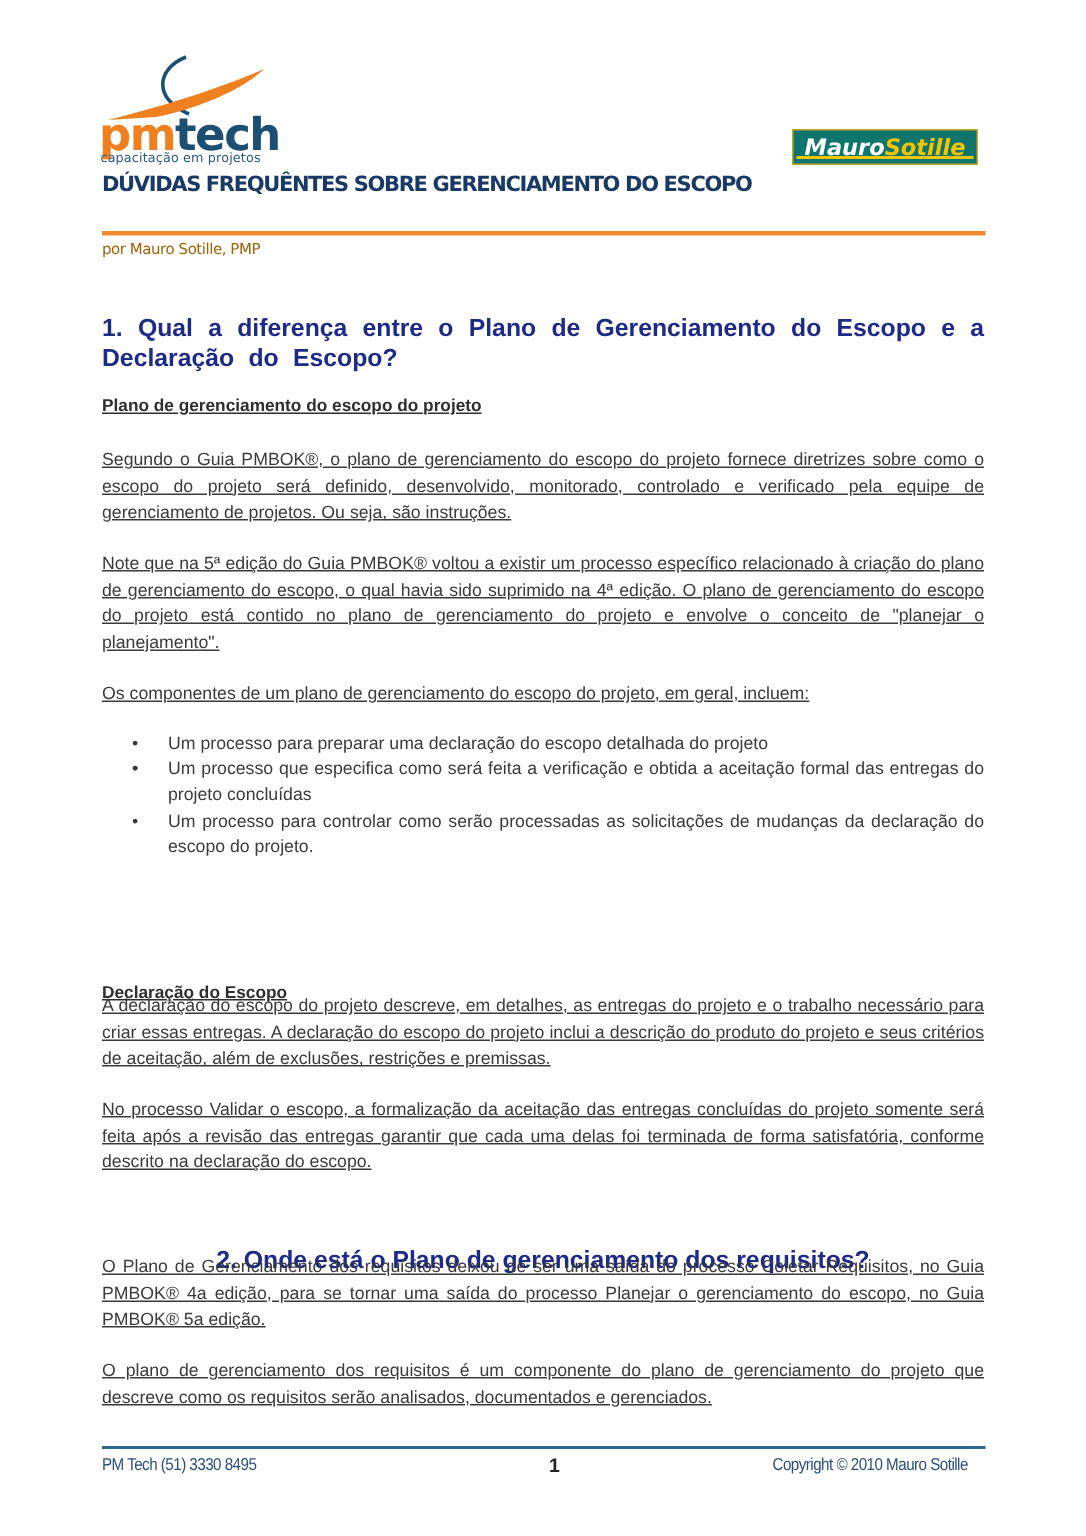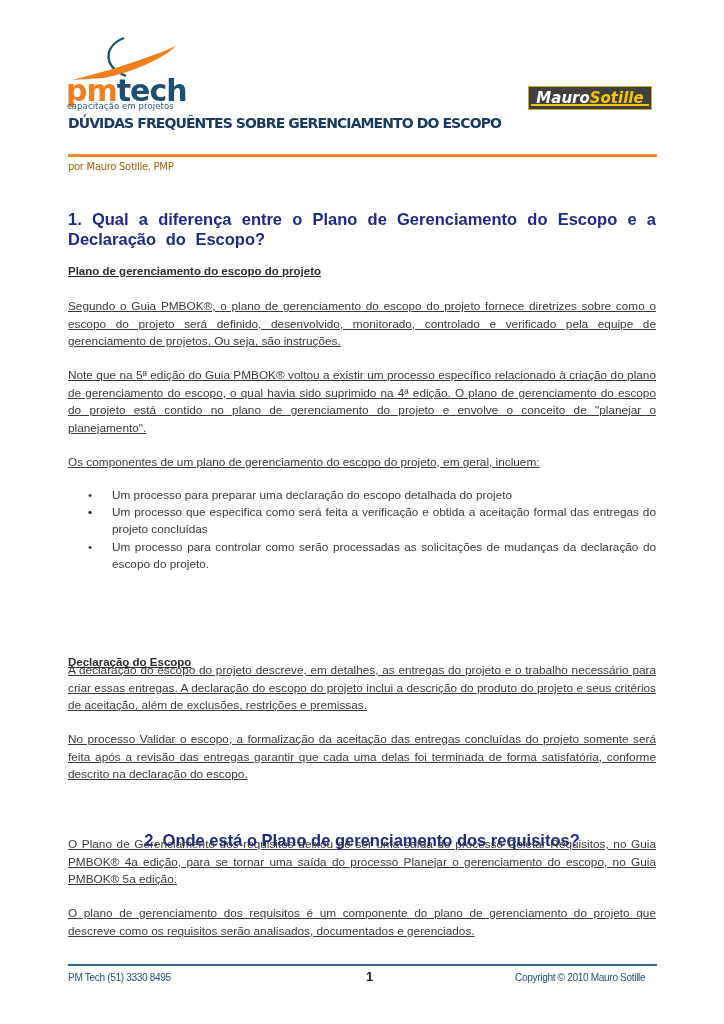--- a/index.html
+++ b/index.html
@@ -8,21 +8,21 @@
 
     
     #logo-pmtech { left: 64px; top: 36px; width: 130px; height: 78px; }
     #logo-pmtech svg { position: absolute; left: 0; top: 0; }
     .pm-word { position: absolute; left: 2px; top: 40px; font-family: "DejaVu Sans", sans-serif; font-weight: bold; font-size: 30px; letter-spacing: -1px; line-height: 30px; }
     .pm-word .pm { color: #f07f1f; }
     .pm-word .tech { color: #1d4f73; }
     .pm-tag { position: absolute; left: 3px; top: 65px; font-family: "DejaVu Sans", sans-serif; font-size: 8.5px; color: #2a5a86; white-space: nowrap; letter-spacing: 0.1px; }
 
     
-    #logo-mauro { left: 528px; top: 86px; width: 124px; height: 24px; background: #404040; border: 1px solid #c6a72b; box-sizing: border-box; display: flex; align-items: center; justify-content: center; }
+    #logo-mauro { left: 528px; top: 86px; width: 124px; height: 24px; background: #0f766e; border: 1px solid #c6a72b; box-sizing: border-box; display: flex; align-items: center; justify-content: center; }
     #logo-mauro span { font-family: "DejaVu Sans", sans-serif; font-weight: bold; font-style: italic; font-size: 15px; line-height: 15px; }
     #logo-mauro .m1 { color: #ffffff; }
     #logo-mauro .m2 { color: #f5c400; }
     #logo-mauro-underline { left: 531px; top: 104px; width: 118px; height: 2px; background: #f5c400; }
 
     
     #doc-title { left: 68px; top: 115px; font-family: "DejaVu Sans", sans-serif; font-size: 14px; color: #1a3a66; letter-spacing: -0.9px; white-space: nowrap; font-weight: bold; }
     #title-rule { left: 68px; top: 154px; width: 589px; height: 3px; background: #f08a2c; }
     #byline { left: 68px; top: 161px; font-family: "DejaVu Sans", sans-serif; font-size: 10px; color: #a16207; white-space: nowrap; letter-spacing: -0.3px; }
 

